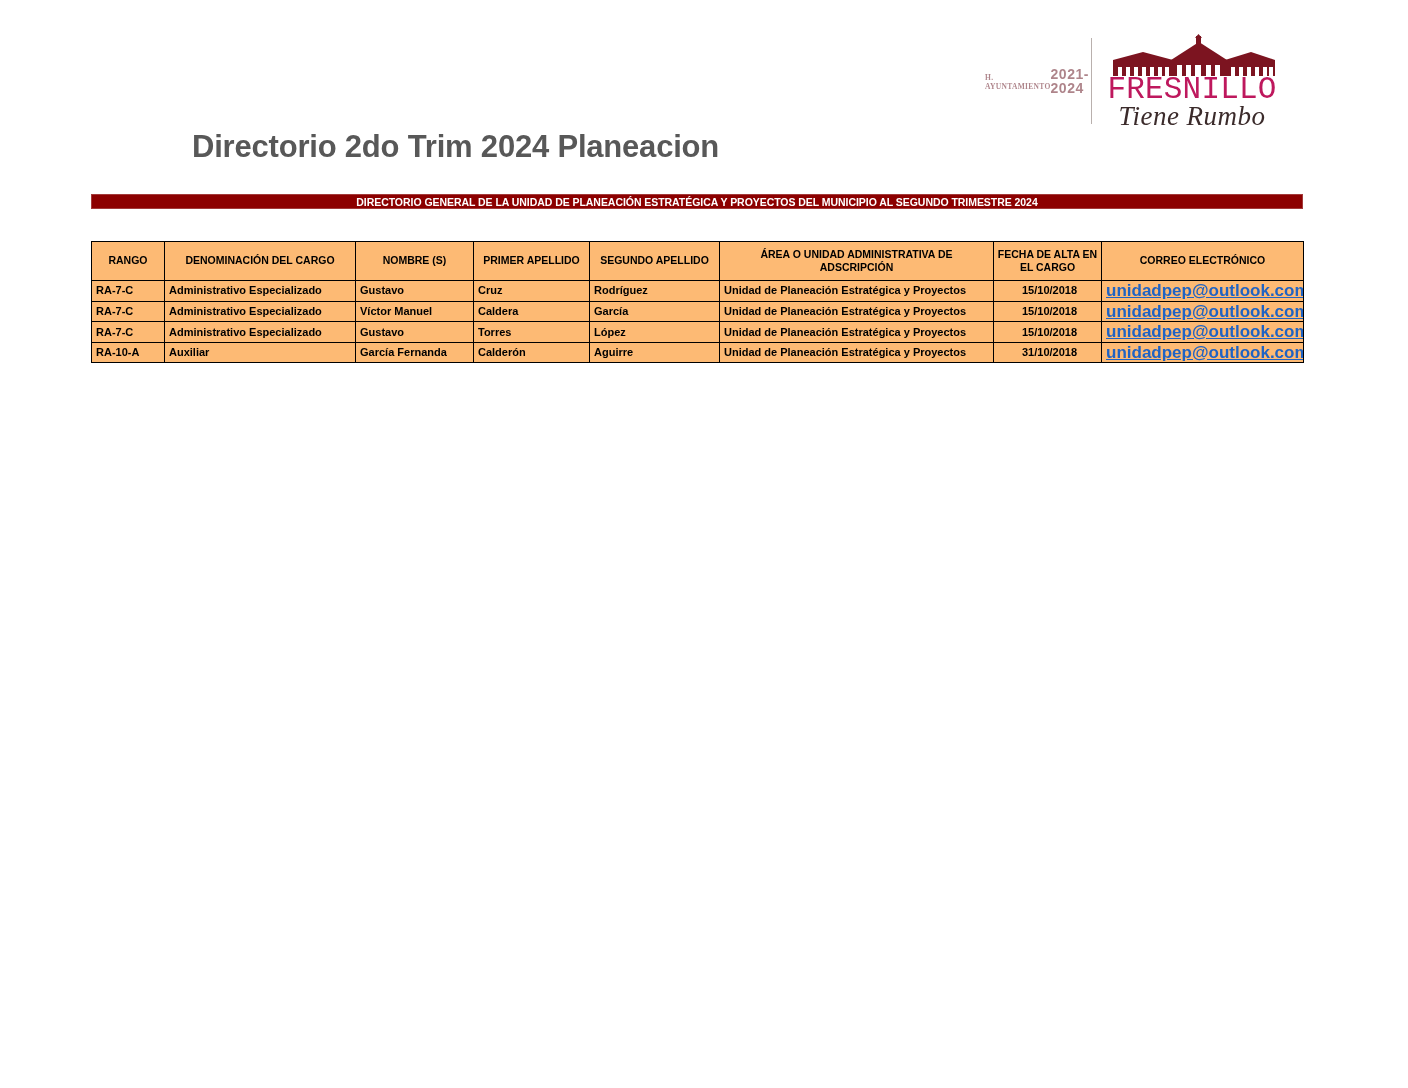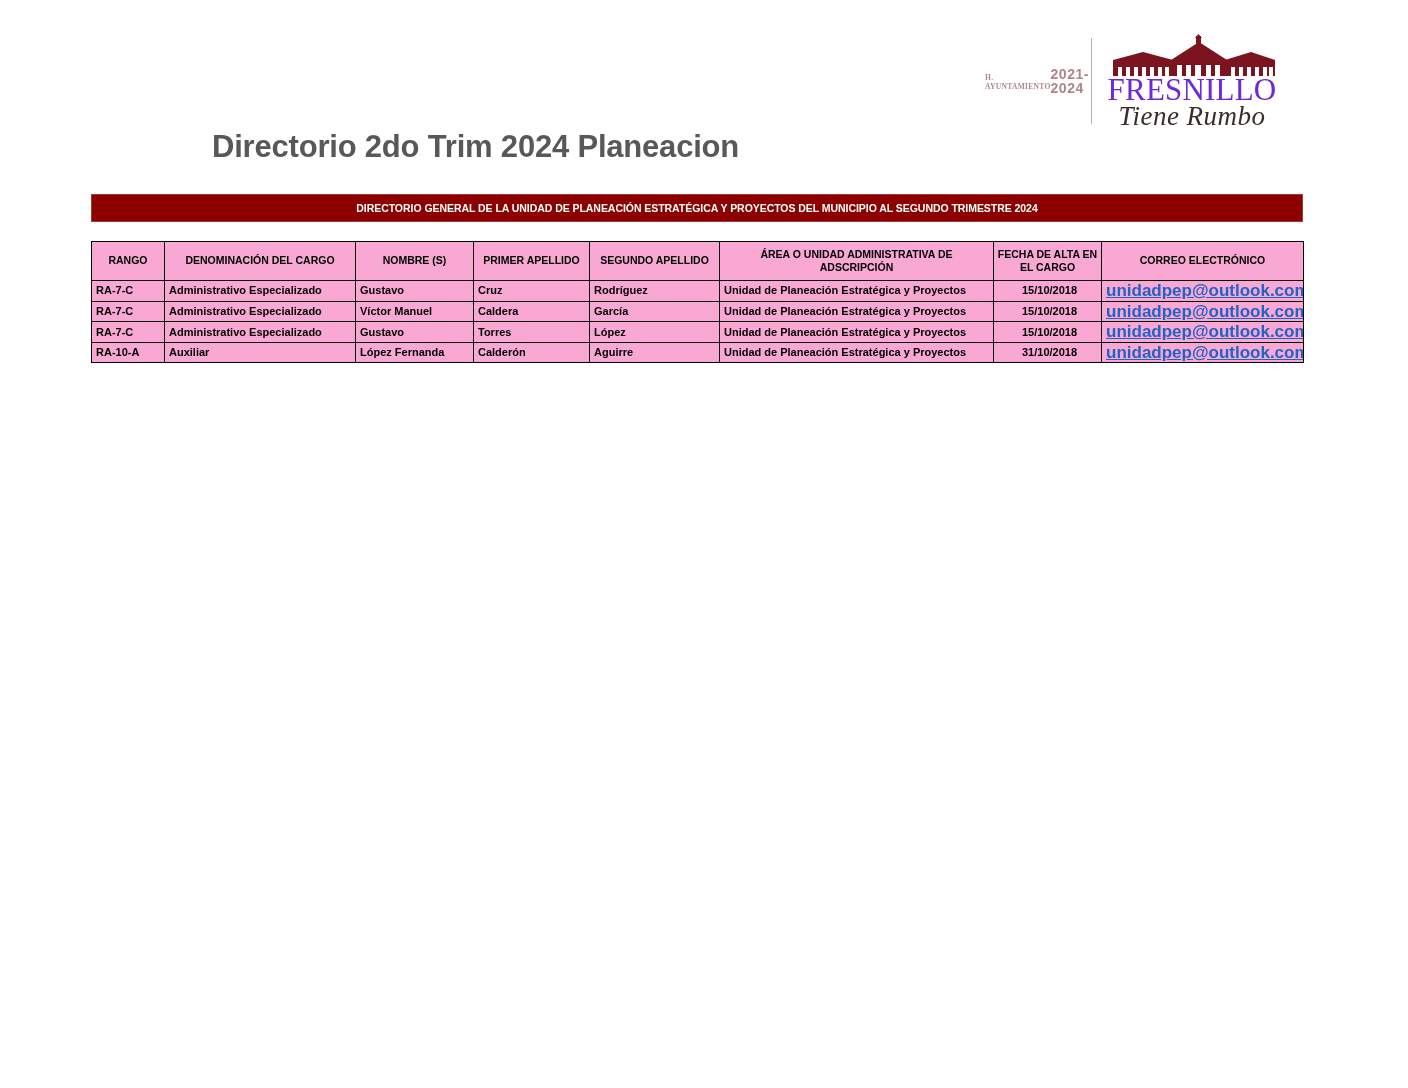--- a/index.html
+++ b/index.html
@@ -55,57 +55,57 @@
     background: #b9b0ad;
     margin: 0 11px 0 6px;
   }
   #wordmark {
     display: flex;
     flex-direction: column;
     align-items: center;
     margin-top: 2px;
   }
   #fresnillo-text {
-    font-family: Liberation Serif, serif;
-    color: #6d28d9;
+    font-family: Liberation Mono, monospace;
+    color: #be185d;
     font-weight: normal;
     font-size: 31px;
     letter-spacing: 0.2px;
     line-height: 0.92;
     margin-top: -2px;
   }
   #tiene-rumbo {
     font-family: "Liberation Serif", serif;
     font-style: italic;
     font-size: 27px;
     color: #3b2b2b;
     letter-spacing: 0.5px;
     line-height: 1;
     margin-top: -1px;
   }
 
   
   #page-title {
     position: absolute;
-    left: 212px;
+    left: 192px;
     top: 108px;
     font-size: 31px;
     font-weight: bold;
     color: #585858;
     letter-spacing: -0.2px;
     white-space: nowrap;
   }
 
   
   #banner {
     position: absolute;
     left: 91px;
     top: 194px;
     width: 1212px;
-    height: 28px;
+    height: 15px;
     background: #8c0000;
     border: 1px solid #a33a3a;
     box-sizing: border-box;
     display: flex;
     align-items: center;
     justify-content: center;
   }
   #banner-text {
     color: #ffffff;
     font-size: 10.5px;
@@ -116,21 +116,21 @@
   }
 
   
   #directory-table {
     position: absolute;
     left: 91px;
     top: 241px;
     width: 1212px;
     border-collapse: collapse;
     table-layout: fixed;
-    background: #f9a8d4;
+    background: #fdba74;
   }
   #directory-table th,
   #directory-table td {
     border: 1px solid #000000;
     padding: 0;
     vertical-align: middle;
     overflow: hidden;
   }
   #directory-table thead th {
     height: 36px;
@@ -295,21 +295,21 @@
         <td>Gustavo</td>
         <td>Torres</td>
         <td>López</td>
         <td>Unidad de Planeación Estratégica y Proyectos</td>
         <td class="c-fecha">15/10/2018</td>
         <td class="c-correo"><a class="mail-link">unidadpep@outlook.com</a></td>
       </tr>
       <tr>
         <td>RA-10-A</td>
         <td>Auxiliar</td>
-        <td>López Fernanda</td>
+        <td>García Fernanda</td>
         <td>Calderón</td>
         <td>Aguirre</td>
         <td>Unidad de Planeación Estratégica y Proyectos</td>
         <td class="c-fecha">31/10/2018</td>
         <td class="c-correo"><a class="mail-link">unidadpep@outlook.com</a></td>
       </tr>
     </tbody>
 </table>
 
 </body></html>

